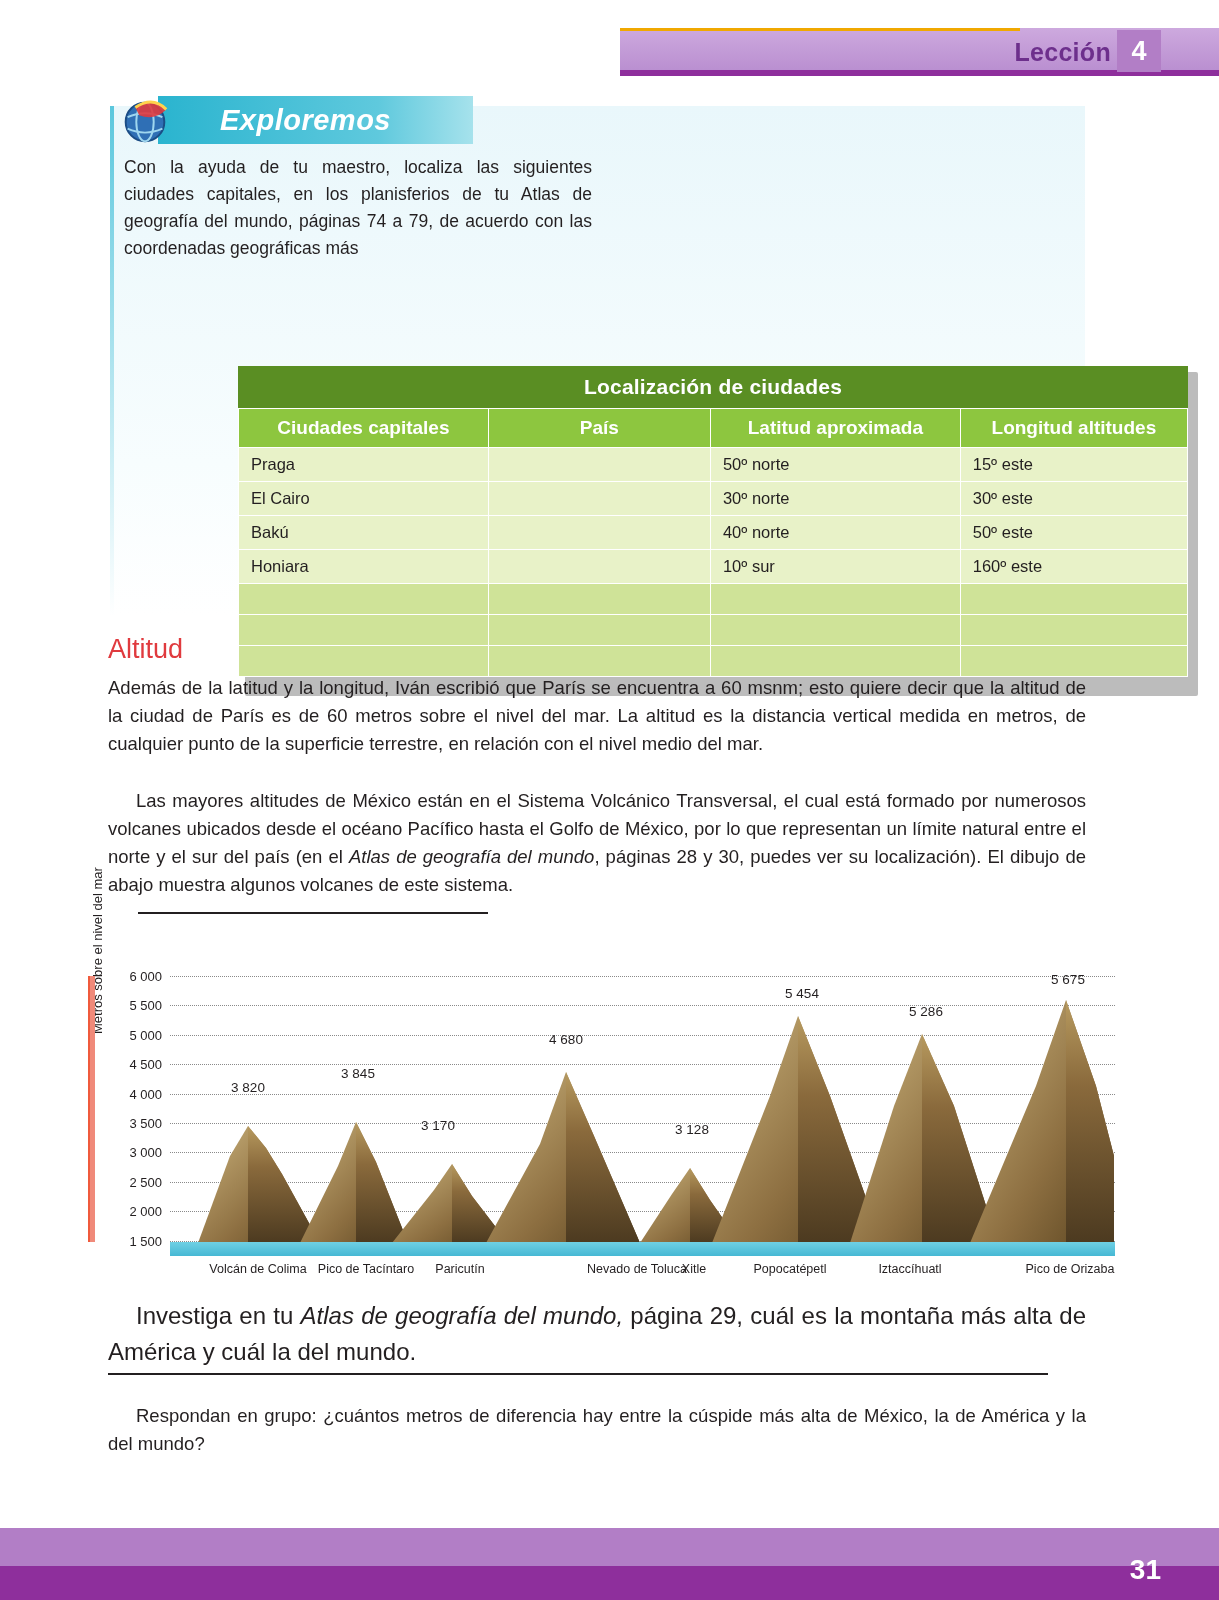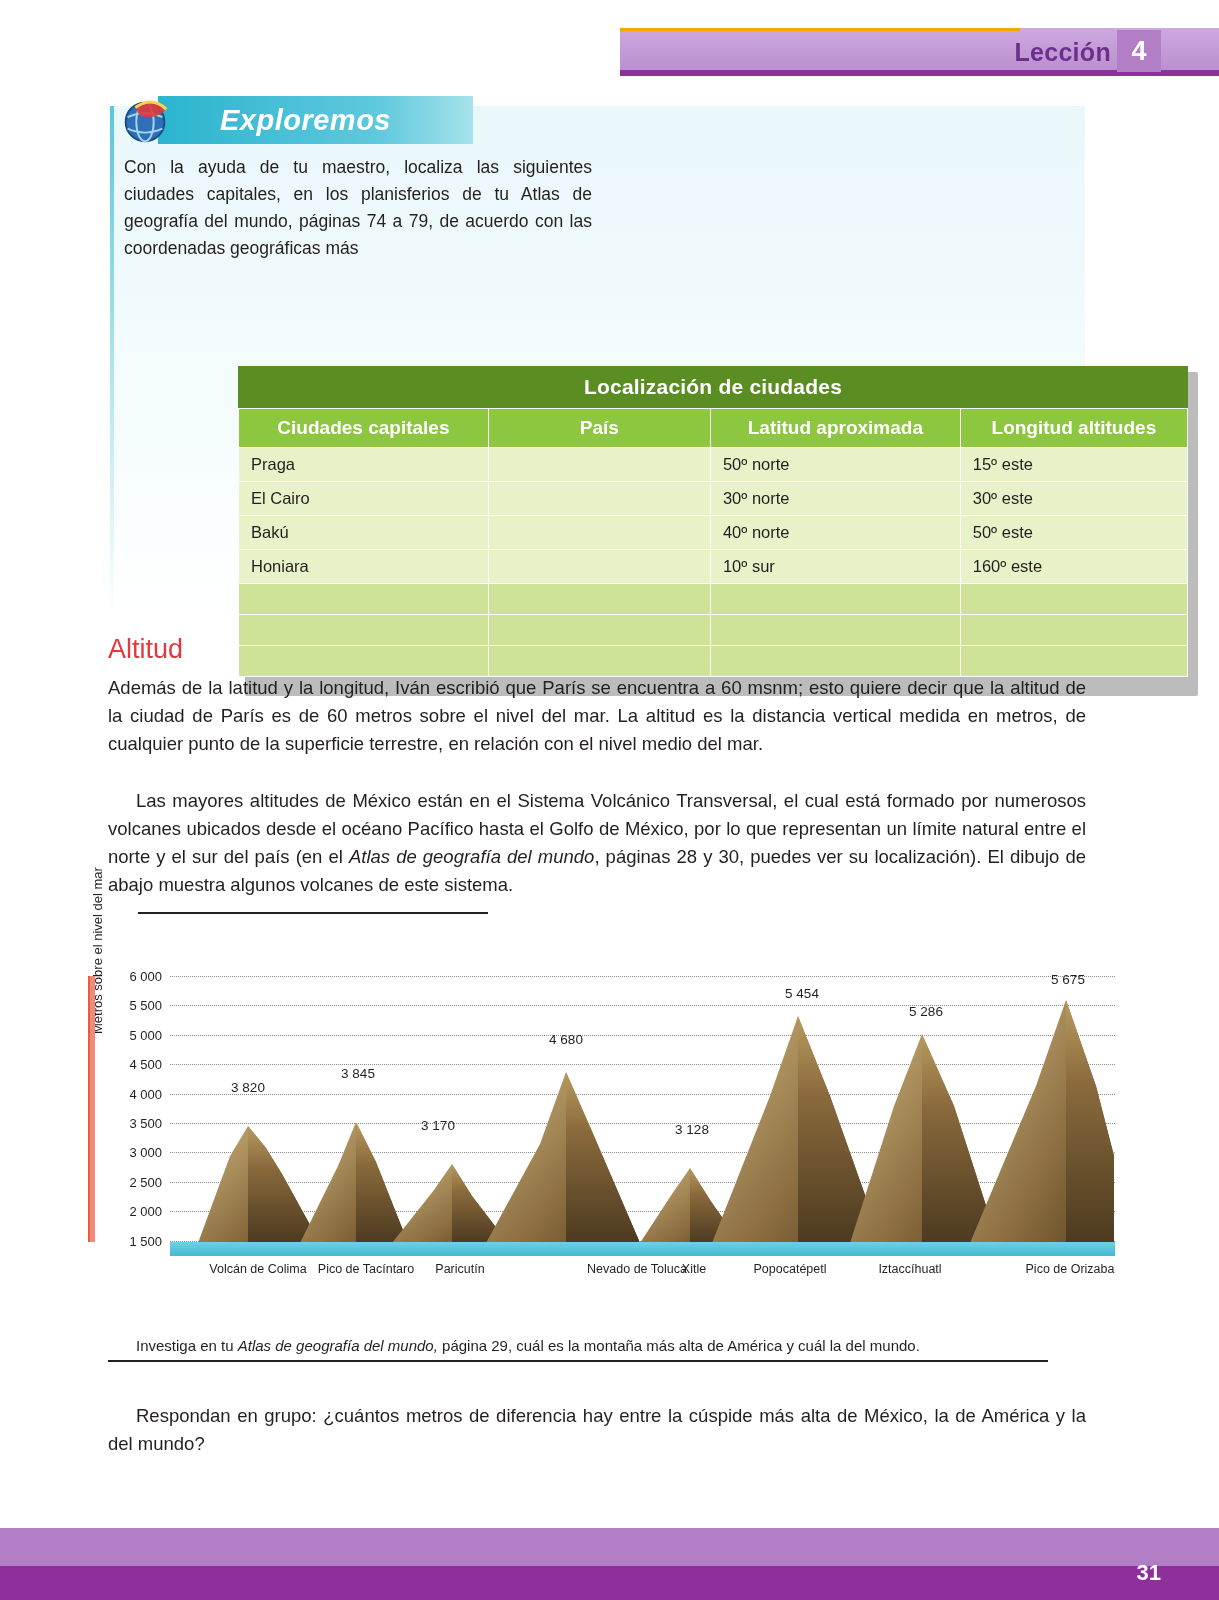--- a/index.html
+++ b/index.html
@@ -294,24 +294,24 @@
     color: #231f20;
     white-space: nowrap;
     transform: translateX(-50%);
     top: 300px;
   }
   svg.mountains { position: absolute; left: 82px; top: 14px; }
 
   
   .para-3 {
     position: absolute;
-    top: 1320px;
+    top: 1274px;
     left: 108px;
     width: 978px;
-    font-size: 15px;
+    font-size: 24px;
     line-height: 1.52;
     text-align: justify;
   }
   .long-rule {
     display: block;
     border-bottom: 2px solid #231f20;
     width: 940px;
     margin-top: 2px;
   }
   .para-4 {
@@ -339,21 +339,21 @@
     left: 0;
     right: 0;
     height: 38px;
     background: #b27ec6;
   }
   .page-num {
     position: absolute;
     bottom: 14px;
     right: 58px;
     color: #ffffff;
-    font-size: 22px;
+    font-size: 28px;
     font-weight: bold;
   }
 </style>
 </head>
 <body>
 
 <div class="header-bar">
   <div class="header-band"></div>
   <div class="header-band-thin"></div>
   <div class="header-underline"></div>

